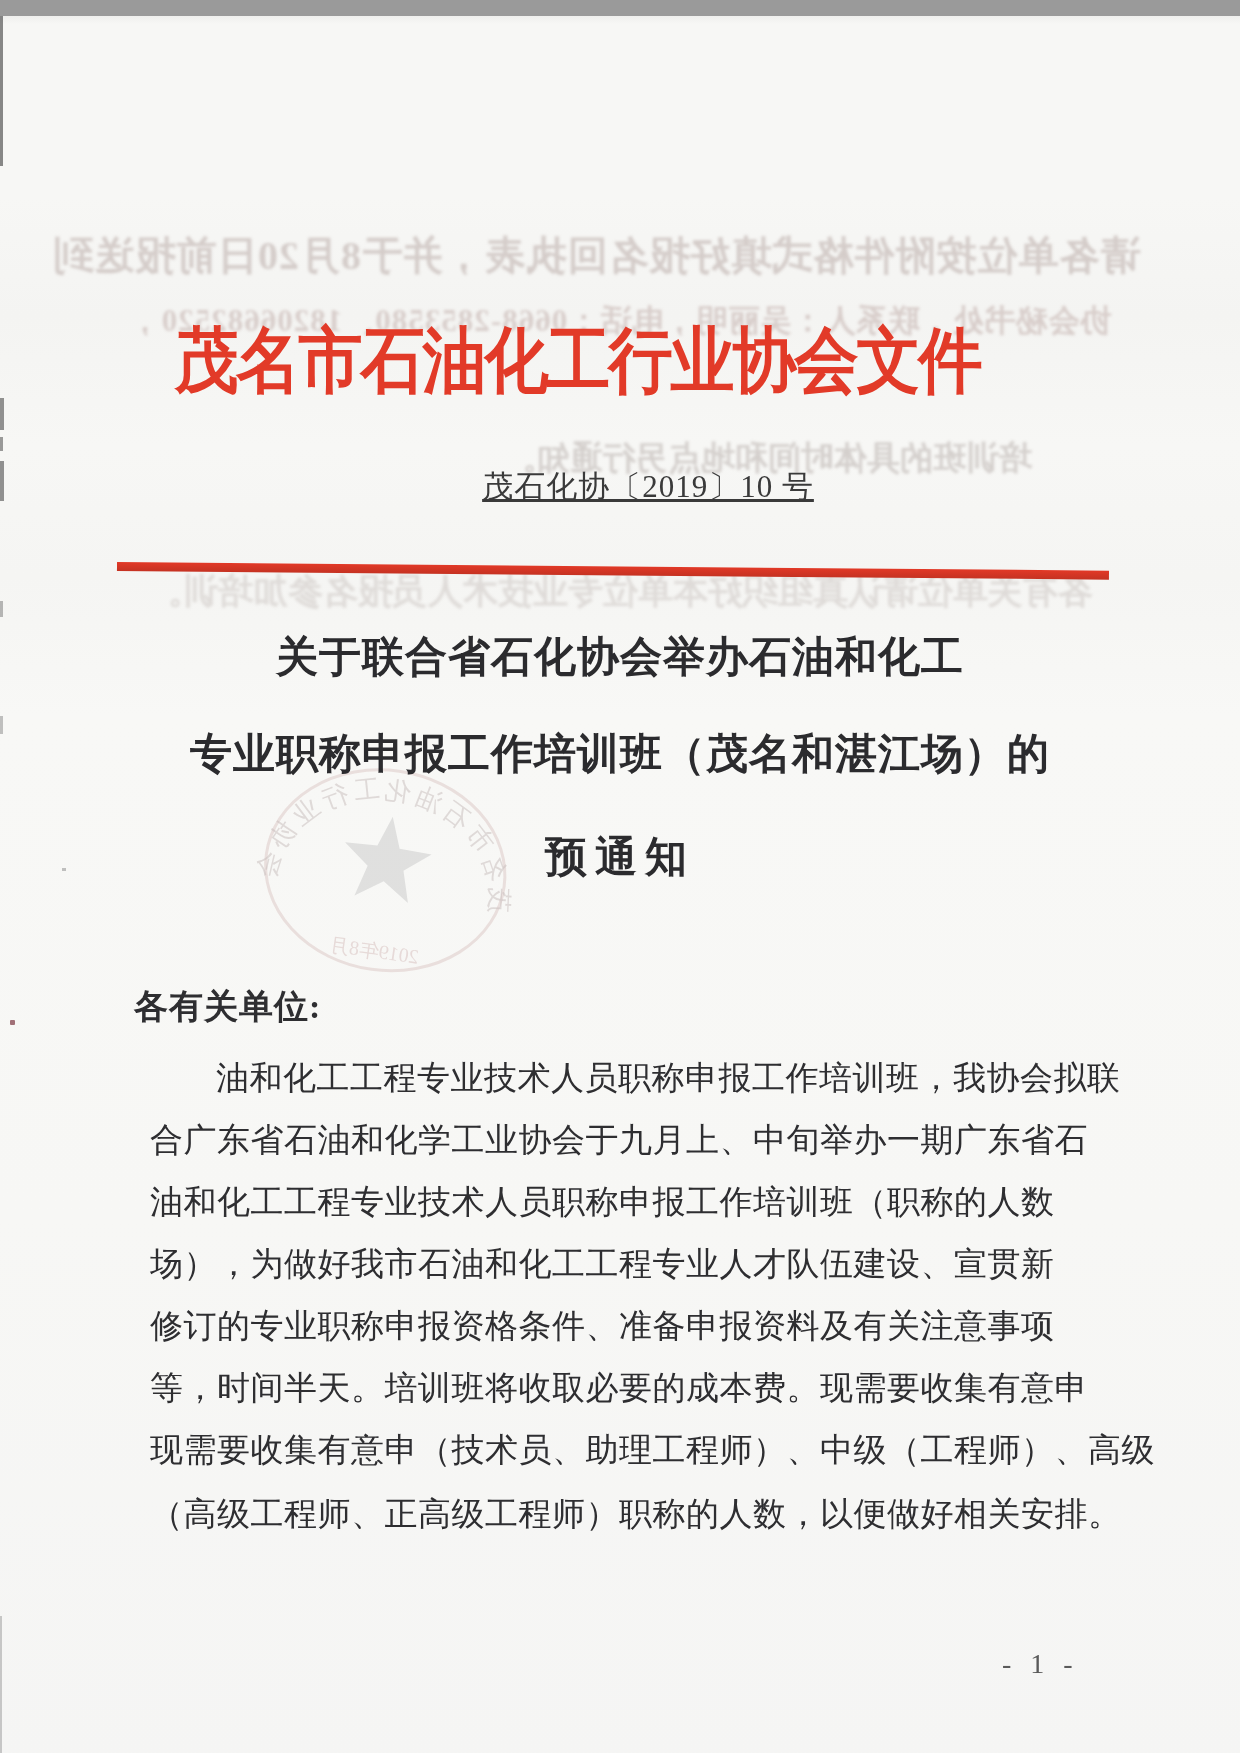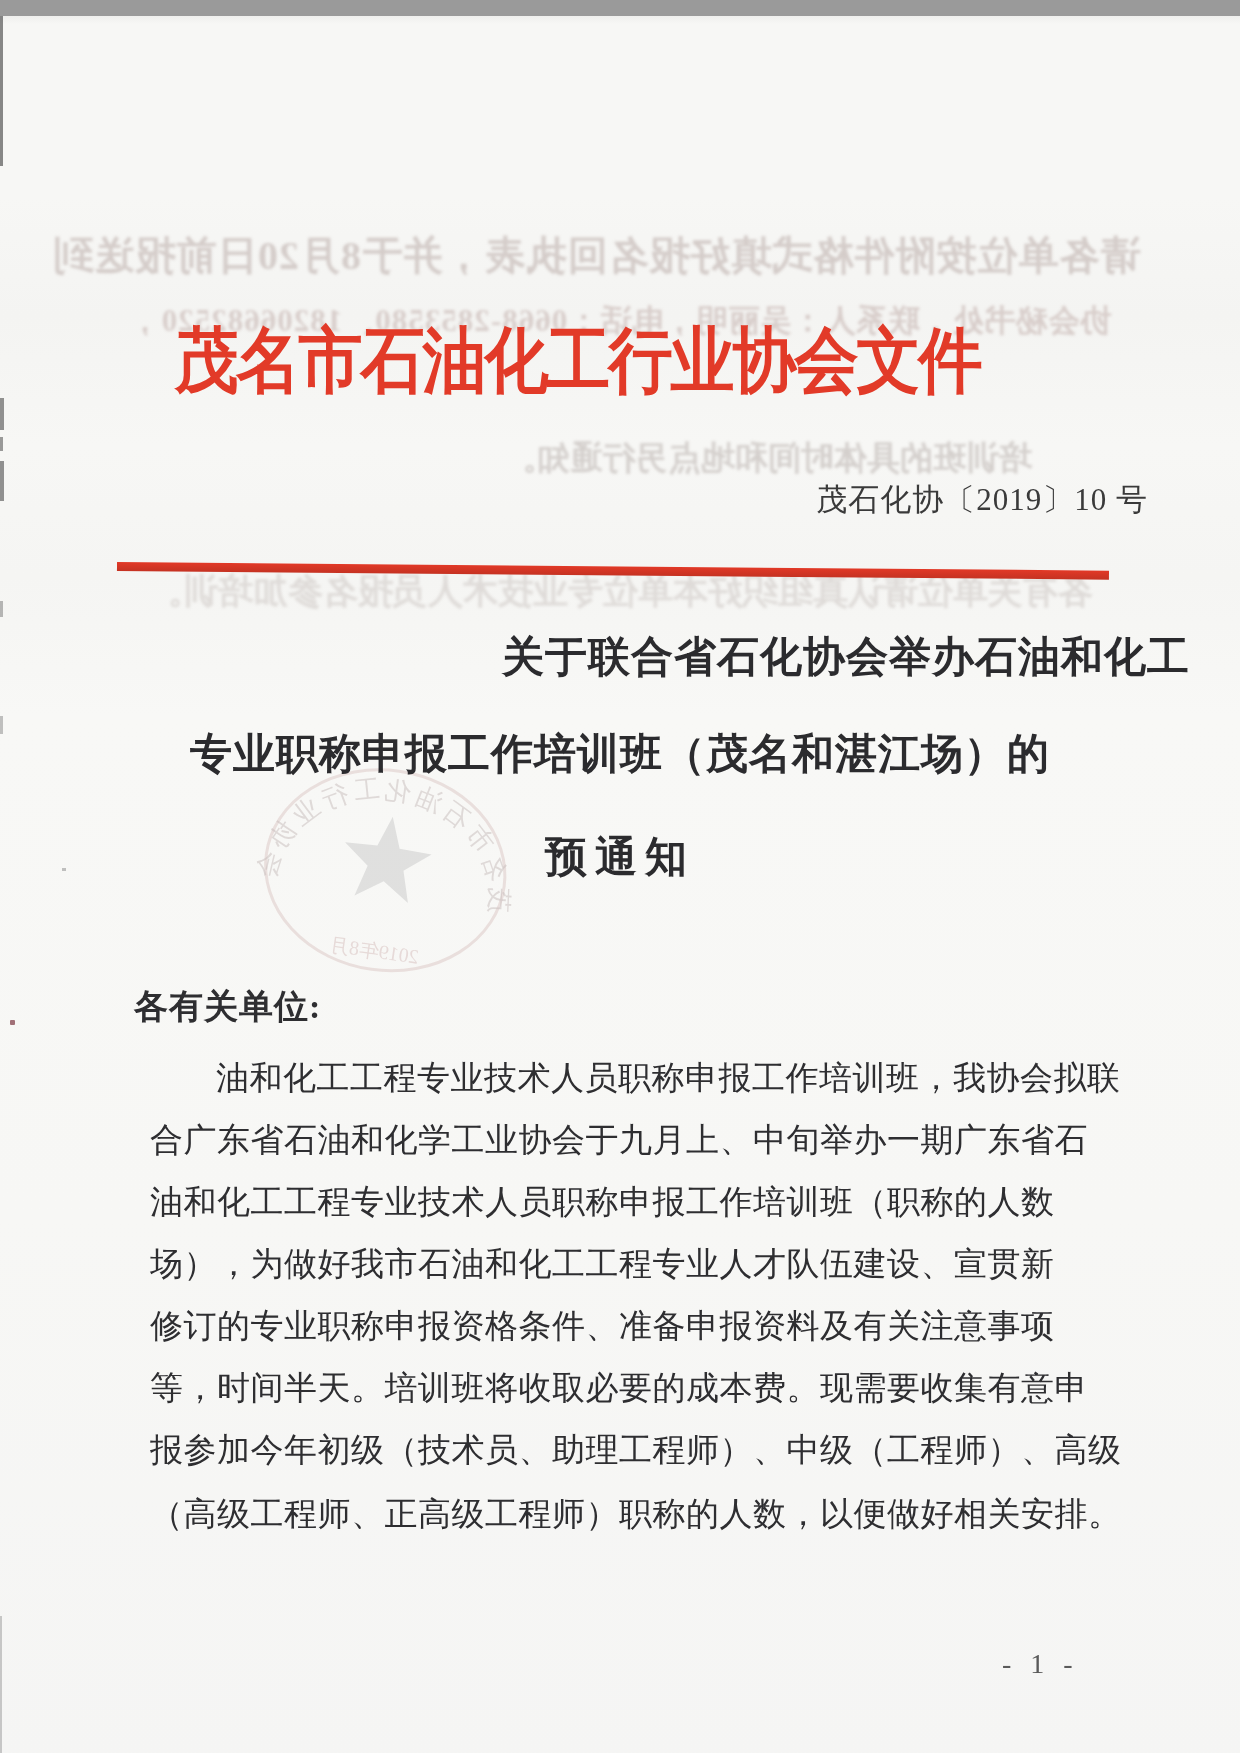--- a/index.html
+++ b/index.html
@@ -47,38 +47,38 @@
 
   
   .org-title{
     position:absolute;left:55px;top:296px;width:1045px;
     font-size:64px;font-weight:bold;letter-spacing:-2px;
     color:#e23a28;text-align:center;
     transform:scaleY(1.12);transform-origin:center top;
     z-index:2;white-space:nowrap;
   }
   .doc-number{
-    position:absolute;left:148px;top:463px;width:1000px;
-    font-size:31px;color:#3a3a3a;text-align:right;
-    letter-spacing:1px;z-index:2;
+    position:absolute;left:148px;top:450px;width:1000px;
+    font-size:31px;color:#3a3a3a;text-align:center;
+    letter-spacing:1px;z-index:2;text-decoration:underline;
   }
   .red-rule{
     position:absolute;left:117px;top:546px;width:992px;height:9px;
     background:linear-gradient(180deg,#e23927,#c53222);
     transform:rotate(0.5deg);transform-origin:left center;
     z-index:3;
   }
 
   
   .doc-title{
     position:absolute;left:50px;width:1140px;
     font-size:42px;font-weight:bold;color:#2b2b2e;
     text-align:center;letter-spacing:1px;z-index:2;white-space:nowrap;
   }
-  .t1{top:613px;text-align:right;}
+  .t1{top:613px;}
   .t2{top:710px;}
   .t3{top:813px;letter-spacing:8px;}
 
   
   .seal{position:absolute;left:238px;top:736px;z-index:1;transform:scaleX(-1) rotate(-8deg);opacity:.55;}
 
   
   .salutation{
     position:absolute;left:134px;top:968px;
     font-size:34px;color:#2e2e31;letter-spacing:1px;z-index:2;font-weight:bold;
@@ -138,19 +138,19 @@
 
   <div class="salutation">各有关单位:</div>
 
   <div>
     <div class="bodyline indent b0">油和化工工程专业技术人员职称申报工作培训班，我协会拟联</div>
     <div class="bodyline b1">合广东省石油和化学工业协会于九月上、中旬举办一期广东省石</div>
     <div class="bodyline b2">油和化工工程专业技术人员职称申报工作培训班（职称的人数</div>
     <div class="bodyline b3">场），为做好我市石油和化工工程专业人才队伍建设、宣贯新</div>
     <div class="bodyline b4">修订的专业职称申报资格条件、准备申报资料及有关注意事项</div>
     <div class="bodyline b5">等，时间半天。培训班将收取必要的成本费。现需要收集有意申</div>
-    <div class="bodyline b6">报参加今年初级（技术员、助理工程师）、中级（工程师）、高级</div>
+    <div class="bodyline b6">现需要收集有意申（技术员、助理工程师）、中级（工程师）、高级</div>
     <div class="bodyline b7">（高级工程师、正高级工程师）职称的人数，以便做好相关安排。</div>
   </div>
 
   <div class="page-number">- 1 -</div>
 
 </div>
 
 </body></html>

